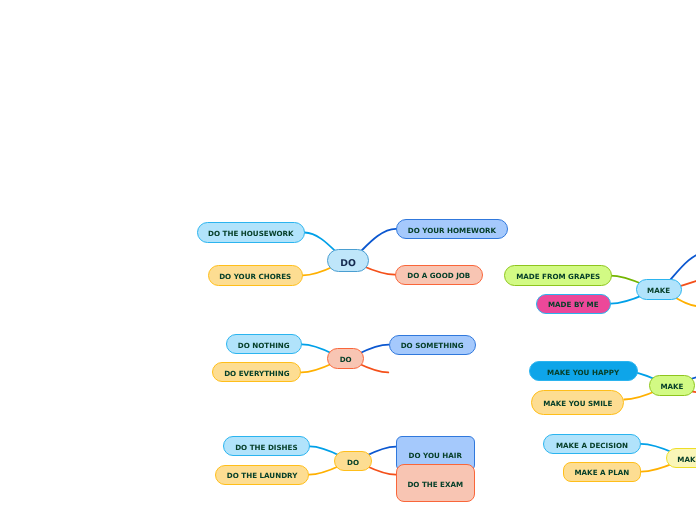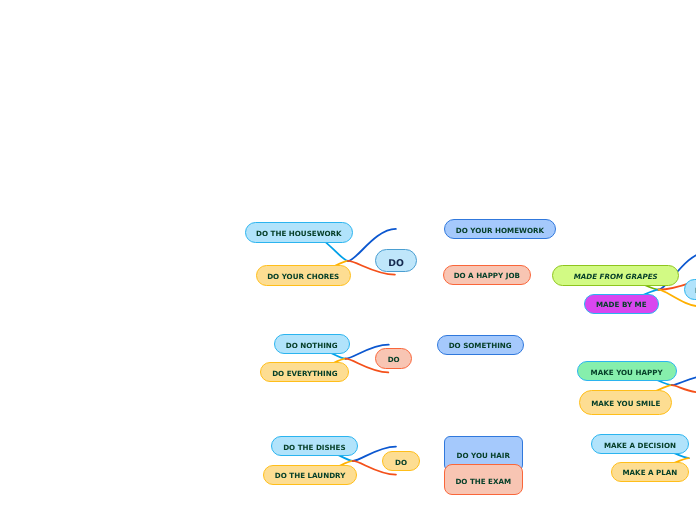--- a/index.html
+++ b/index.html
@@ -9,21 +9,21 @@
        text-rendering:geometricPrecision;}
   #canvas{position:relative;width:696px;height:520px;background:#fff;}
   svg.links{position:absolute;left:0;top:0;width:696px;height:520px;overflow:visible;}
   #nodelayer{position:absolute;left:0;top:0;width:696px;height:520px;}
   .node{position:absolute;box-sizing:border-box;
         display:flex;align-items:center;justify-content:center;
         border-style:solid;border-width:1.5px;border-radius:999px;
         white-space:nowrap;font-weight:700;letter-spacing:.2px;
         color:#07402a;line-height:1;
         -webkit-font-smoothing:antialiased;
-        transform:translateZ(0);margin-left:48px;}
+        transform:translateZ(0);}
   .node > span{display:block;position:relative;top:0.17em;}
 </style>
 </head>
 <body>
 
 <div id="canvas">
   <svg class="links" id="links">
       <path d="M 304.6 232.5 C 323.6096 232.5 340.6572 260.9 348.2 260.9" fill="none" stroke="#00a0e8" stroke-width="1.8" stroke-linecap="round"></path>
       <path d="M 302.75 275.3 C 322.5662 275.3 340.33715 260.9 348.2 260.9" fill="none" stroke="#ffb000" stroke-width="1.8" stroke-linecap="round"></path>
       <path d="M 395.84999999999997 228.9 C 375.0746 228.9 356.44345 260.9 348.2 260.9" fill="none" stroke="#0b57d0" stroke-width="1.8" stroke-linecap="round"></path>
@@ -55,70 +55,70 @@
       <div class="node" style="left: 197.2px; top: 222.2px; width: 107.4px; height: 20.6px; font-size: 7.15px; letter-spacing: 0px; background: rgb(177, 227, 251); border-color: rgb(43, 180, 239); color: rgb(7, 64, 42);">
         <span>DO THE HOUSEWORK</span>
       </div>
       <div class="node" style="left: 207.65px; top: 265.05px; width: 95.1px; height: 20.5px; font-size: 7.15px; letter-spacing: 0px; background: rgb(253, 221, 146); border-color: rgb(255, 190, 26); color: rgb(7, 64, 42);">
         <span>DO YOUR CHORES</span>
       </div>
       <div class="node" style="left: 395.85px; top: 218.7px; width: 112.1px; height: 20.4px; font-size: 7.15px; letter-spacing: 0px; background: rgb(165, 201, 252); border-color: rgb(48, 120, 220); color: rgb(7, 64, 42);">
         <span>DO YOUR HOMEWORK</span>
       </div>
       <div class="node" style="left: 394.9px; top: 264.6px; width: 87.8px; height: 20px; font-size: 7.15px; letter-spacing: 0px; background: rgb(248, 197, 179); border-color: rgb(249, 102, 58); color: rgb(7, 64, 42);">
-        <span>DO A HAPPY JOB</span>
+        <span>DO A GOOD JOB</span>
       </div>
       <div class="node" style="left: 635.65px; top: 279.1px; width: 45.9px; height: 21.2px; font-size: 7.15px; letter-spacing: 0px; background: rgb(177, 227, 251); border-color: rgb(43, 180, 239); color: rgb(7, 64, 42);">
         <span>MAKE</span>
       </div>
-      <div class="node" style="left: 504.2px; top: 264.85px; width: 127px; height: 21.5px; font-size: 7.15px; letter-spacing: 0px; background: rgb(210, 250, 132); border-color: rgb(142, 197, 29); color: rgb(7, 64, 42); font-style: italic;">
+      <div class="node" style="left: 504.2px; top: 264.85px; width: 108px; height: 21.5px; font-size: 7.15px; letter-spacing: 0px; background: rgb(210, 250, 132); border-color: rgb(142, 197, 29); color: rgb(7, 64, 42);">
         <span>MADE FROM GRAPES</span>
       </div>
-      <div class="node" style="left: 536.05px; top: 293.6px; width: 74.5px; height: 20px; font-size: 7.15px; letter-spacing: 0px; background: #d946ef; border-color: rgb(43, 180, 239); color: rgb(7, 64, 42);">
+      <div class="node" style="left: 536.05px; top: 293.6px; width: 74.5px; height: 20px; font-size: 7.15px; letter-spacing: 0px; background: #ec4899; border-color: rgb(43, 180, 239); color: rgb(7, 64, 42);">
         <span>MADE BY ME</span>
       </div>
       <div class="node" style="left: 327.25px; top: 347.95px; width: 36.9px; height: 21.5px; font-size: 7.15px; letter-spacing: 0px; background: rgb(248, 197, 179); border-color: rgb(249, 102, 58); color: rgb(7, 64, 42);">
         <span>DO</span>
       </div>
       <div class="node" style="left: 225.55px; top: 334.3px; width: 76.3px; height: 20.2px; font-size: 7.15px; letter-spacing: 0px; background: rgb(177, 227, 251); border-color: rgb(43, 180, 239); color: rgb(7, 64, 42);">
         <span>DO NOTHING</span>
       </div>
       <div class="node" style="left: 212.3px; top: 362.3px; width: 89.2px; height: 20.2px; font-size: 7.15px; letter-spacing: 0px; background: rgb(253, 221, 146); border-color: rgb(255, 190, 26); color: rgb(7, 64, 42);">
         <span>DO EVERYTHING</span>
       </div>
       <div class="node" style="left: 388.75px; top: 334.5px; width: 86.9px; height: 20.4px; font-size: 7.15px; letter-spacing: 0px; background: rgb(165, 201, 252); border-color: rgb(48, 120, 220); color: rgb(7, 64, 42); text-align: center;">
         <span>DO SOMETHING</span>
       </div>
       <div class="node" style="left: 649px; top: 374.65px; width: 45.8px; height: 21.1px; font-size: 7.15px; letter-spacing: 0px; background: rgb(210, 250, 132); border-color: rgb(142, 197, 29); color: rgb(7, 64, 42);">
         <span>MAKE</span>
       </div>
-      <div class="node" style="left: 528.6px; top: 361.15px; width: 100px; height: 19.7px; font-size: 7.15px; letter-spacing: 0px; background: #86efac; border-color: rgb(43, 180, 239); color: rgb(7, 64, 42);">
+      <div class="node" style="left: 528.6px; top: 361.15px; width: 109px; height: 19.7px; font-size: 7.15px; letter-spacing: 0px; background: #0ea5e9; border-color: rgb(43, 180, 239); color: rgb(7, 64, 42);">
         <span>MAKE YOU HAPPY</span>
       </div>
       <div class="node" style="left: 531.25px; top: 389.75px; width: 92.9px; height: 25px; font-size: 7.15px; letter-spacing: 0px; background: rgb(253, 221, 146); border-color: rgb(255, 190, 26); color: rgb(7, 64, 42);">
         <span>MAKE YOU SMILE</span>
       </div>
       <div class="node" style="left: 334.05px; top: 450.55px; width: 37.9px; height: 20.7px; font-size: 7.15px; letter-spacing: 0px; background: rgb(253, 221, 146); border-color: rgb(255, 190, 26); color: rgb(7, 64, 42);">
         <span>DO</span>
       </div>
       <div class="node" style="left: 223px; top: 436.3px; width: 86.8px; height: 20.2px; font-size: 7.15px; letter-spacing: 0px; background: rgb(177, 227, 251); border-color: rgb(43, 180, 239); color: rgb(7, 64, 42);">
         <span>DO THE DISHES</span>
       </div>
       <div class="node" style="left: 215.15px; top: 464.5px; width: 93.9px; height: 20.2px; font-size: 7.15px; letter-spacing: 0px; background: rgb(253, 221, 146); border-color: rgb(255, 190, 26); color: rgb(7, 64, 42);">
         <span>DO THE LAUNDRY</span>
       </div>
       <div class="node" style="left: 395.95px; top: 436.45px; width: 78.7px; height: 35px; font-size: 7.15px; letter-spacing: 0px; background: rgb(165, 201, 252); border-color: rgb(48, 120, 220); color: rgb(7, 64, 42); border-radius: 6px;">
         <span>DO YOU HAIR</span>
       </div>
-      <div class="node" style="left: 395.95px; top: 464.45px; width: 78.7px; height: 31px; font-size: 7.15px; letter-spacing: 0px; background: rgb(248, 197, 179); border-color: rgb(249, 102, 58); color: rgb(7, 64, 42); border-radius: 8px;">
+      <div class="node" style="left: 395.95px; top: 464.45px; width: 78.7px; height: 38px; font-size: 7.15px; letter-spacing: 0px; background: rgb(248, 197, 179); border-color: rgb(249, 102, 58); color: rgb(7, 64, 42); border-radius: 8px;">
         <span>DO THE EXAM</span>
       </div>
       <div class="node" style="left: 665.55px; top: 447.8px; width: 46.6px; height: 20.7px; font-size: 7.15px; letter-spacing: 0px; background: rgb(250, 246, 184); border-color: rgb(238, 222, 38); color: rgb(7, 64, 42);">
         <span>MAKE</span>
       </div>
       <div class="node" style="left: 543.4px; top: 434.05px; width: 97.2px; height: 19.7px; font-size: 7.15px; letter-spacing: 0px; background: rgb(177, 227, 251); border-color: rgb(43, 180, 239); color: rgb(7, 64, 42);">
         <span>MAKE A DECISION</span>
       </div>
-      <div class="node" style="left: 562.65px; top: 461.6px; width: 78.5px; height: 20.2px; font-size: 7.15px; letter-spacing: 0px; background: rgb(253, 221, 146); border-color: rgb(255, 190, 26); color: rgb(7, 64, 42);">
+      <div class="node" style="left: 562.65px; top: 461.6px; width: 78.5px; height: 20.2px; font-size: 7.15px; letter-spacing: 0px; background: rgb(253, 221, 146); border-color: rgb(255, 190, 26); color: rgb(7, 64, 42); border-radius: 8px;">
         <span>MAKE A PLAN</span>
       </div>
     </div>
 </div>
 
 </body></html>

